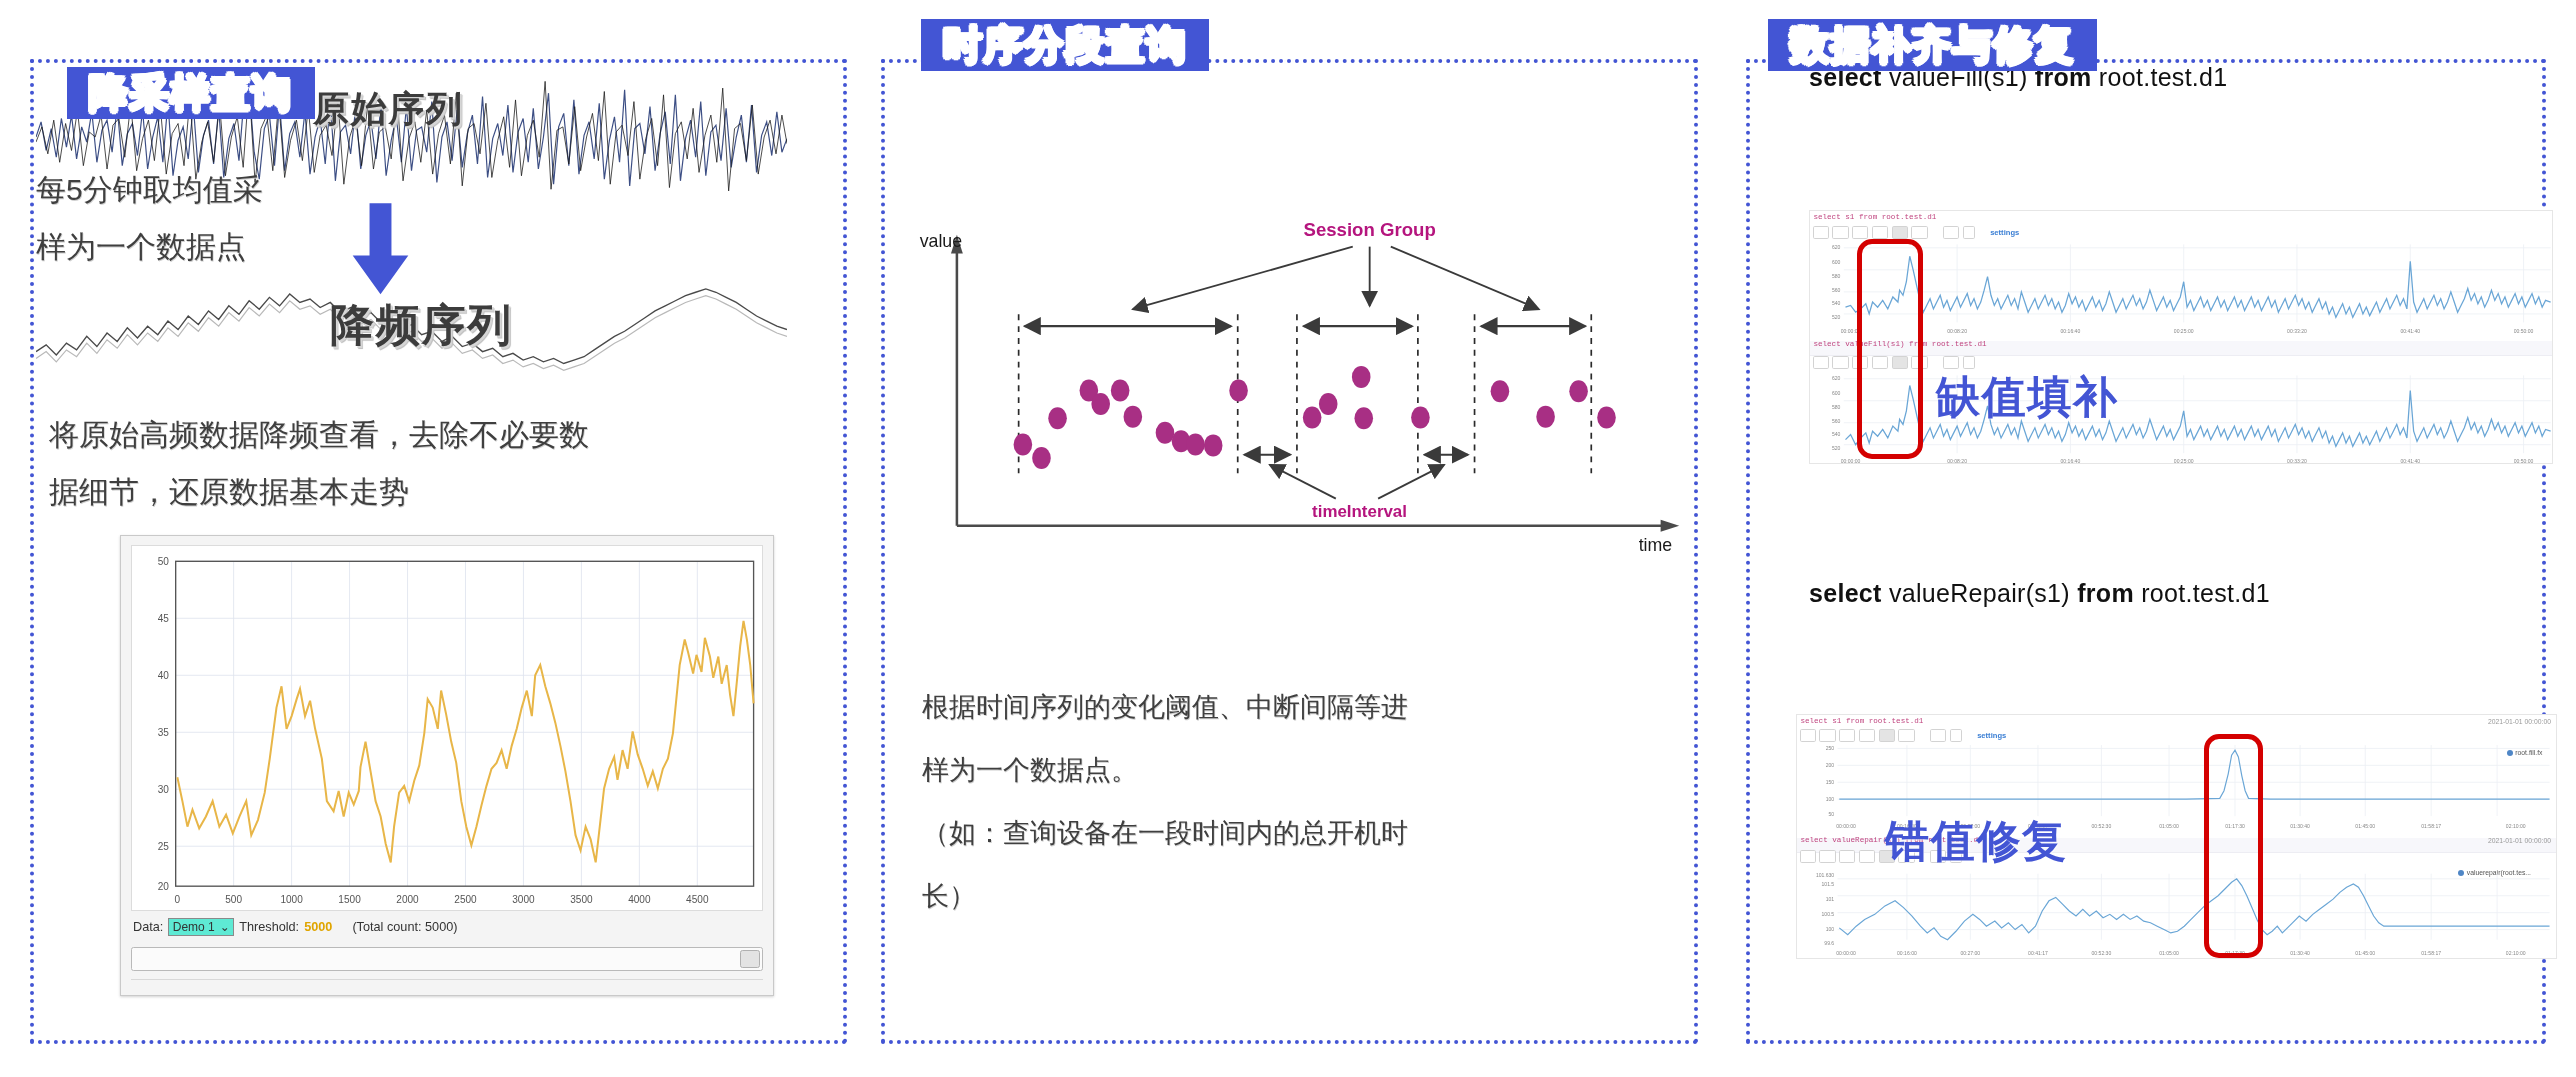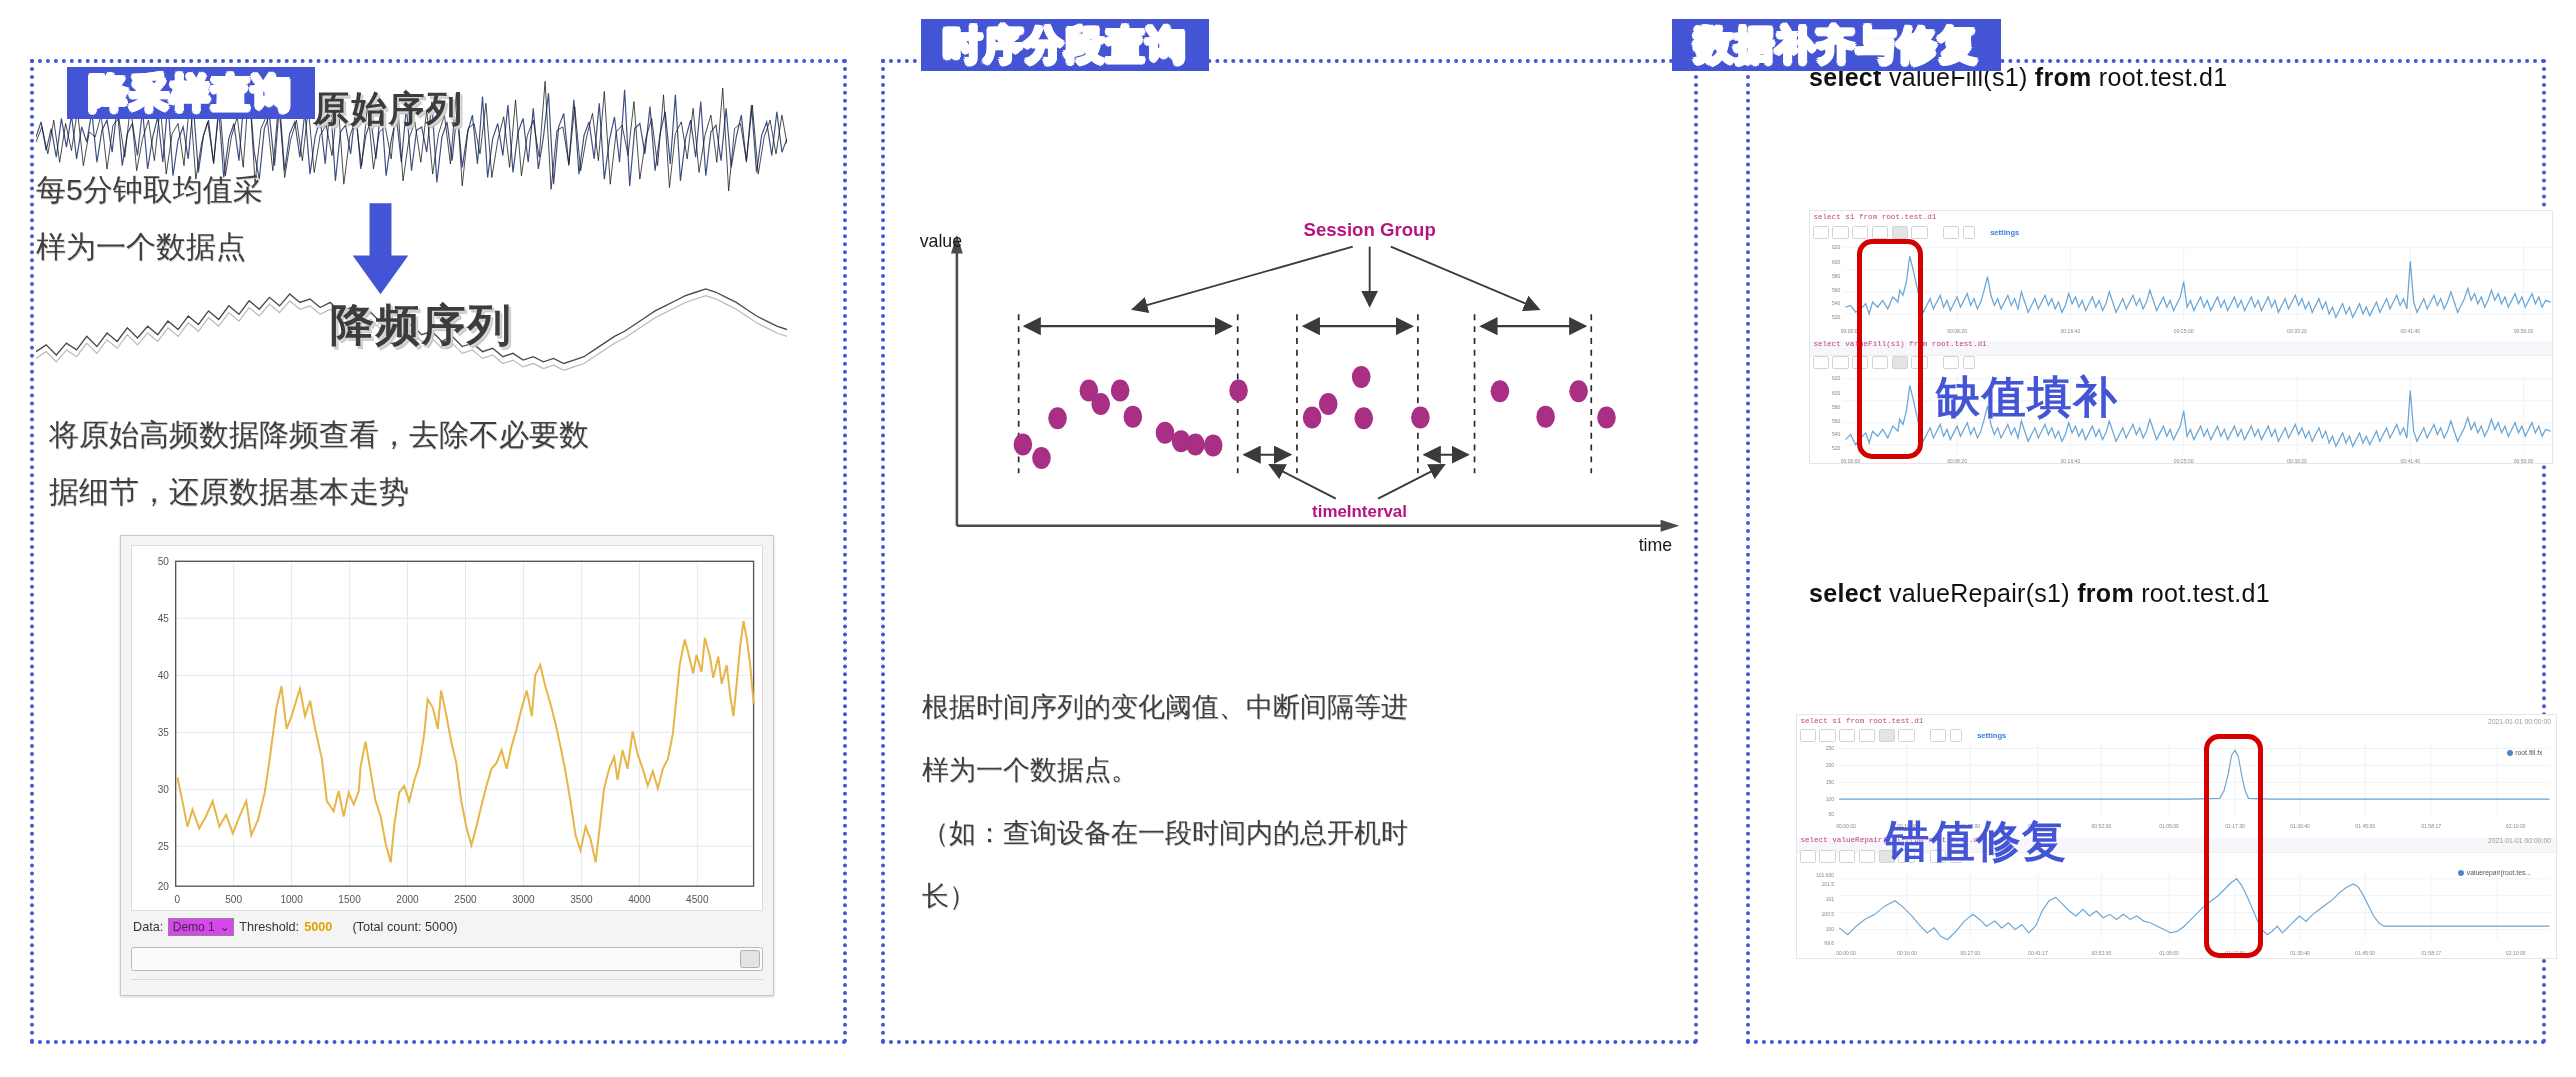--- a/index.html
+++ b/index.html
@@ -14,39 +14,39 @@
   #panel-3{left:1746px;top:59px;width:800px;height:985px;}
 
   .panel-title{position:absolute;background:#4355d4;color:#ffffff;
     font-weight:bold;font-size:39px;letter-spacing:1.7px;
     display:flex;align-items:center;justify-content:center;
     text-shadow:-1.7px -1.7px 0 #fff,1.7px -1.7px 0 #fff,-1.7px 1.7px 0 #fff,1.7px 1.7px 0 #fff,
                 -2.5px 0 0 #fff,2.5px 0 0 #fff,0 -2.5px 0 #fff,0 2.5px 0 #fff;
     box-sizing:border-box;padding:0 22px;height:52px;z-index:5;}
   #title-1{left:67px;top:19.4px;margin-top:48px;}
   #title-2{left:921px;top:19.4px;}
-  #title-3{left:1672px;top:19.4px;}
+  #title-3{left:1768px;top:19.4px;}
 
   
   .p1-wave-top{position:absolute;left:36px;top:78px;width:751px;height:118px;}
   .p1-label-orig{position:absolute;left:313px;top:85px;font-size:36px;font-weight:bold;color:#3c3c3c;
     text-shadow:1.7px 1.7px 0 #d6d6d6, 2.5px 2.5px 0.8px #bfbfbf; letter-spacing:1.7px;}
   .p1-text-a{position:absolute;left:36px;top:161px;width:473px;font-size:30px;color:#3f3f3f;line-height:57px;
     text-shadow:0.8px 0.8px 0 #cfcfcf;}
   .p1-arrow{position:absolute;left:351px;top:203px;width:59px;height:93px;}
   .p1-wave-bot{position:absolute;left:36px;top:277px;width:751px;height:106px;}
   .p1-label-down{position:absolute;left:330px;top:296px;font-size:44px;font-weight:bold;color:#3c3c3c;
     text-shadow:1.7px 1.7px 0 #d6d6d6, 2.5px 2.5px 0.8px #bfbfbf;letter-spacing:1.7px;}
   .p1-text-b{position:absolute;left:49px;top:406px;width:744px;font-size:30px;color:#3f3f3f;line-height:57px;
     text-shadow:0.8px 0.8px 0 #cfcfcf;}
   .p1-appwin{position:absolute;left:120px;top:535px;width:654px;height:461px;background:#f4f4f4;
     border:0.8px solid #c9c9c9;box-sizing:border-box;box-shadow:0 0.8px 2.5px rgba(0,0,0,.18);}
   .p1-plotbox{position:absolute;left:10px;top:8.5px;right:10px;height:364px;background:#fff;border:0.8px solid #dcdcdc;}
   .p1-ctrl{position:absolute;left:12px;top:382px;font-size:12.7px;color:#333;display:flex;align-items:center;gap:5px;}
-  .p1-select{border:0.8px solid #8a8a8a;background:#d946ef;padding:0.8px 3.4px;font-size:12px;display:inline-flex;gap:5px;align-items:center;}
+  .p1-select{border:0.8px solid #8a8a8a;background:#5eead4;padding:0.8px 3.4px;font-size:12px;display:inline-flex;gap:5px;align-items:center;}
   .p1-thr{color:#e0a500;font-weight:bold;}
   .p1-scroll{position:absolute;left:10px;top:411px;right:10px;height:22px;border:0.8px solid #b9b9b9;background:#fbfbfb;border-radius:2.5px;}
   .p1-scroll-thumb{position:absolute;right:1.7px;top:1.7px;width:18.6px;bottom:1.7px;background:#e3e3e3;border:0.8px solid #b0b0b0;border-radius:2.5px;}
   .p1-foot{position:absolute;left:10px;right:10px;top:443px;height:0.8px;background:#d8d8d8;}
 
   
   .p2-diagram{position:absolute;left:896px;top:211px;width:812px;height:347px;}
   .p2-text{position:absolute;left:922px;top:676px;width:761px;font-size:27px;color:#3f3f3f;line-height:63px;
     text-shadow:0.8px 0.8px 0 #cfcfcf;}
 

